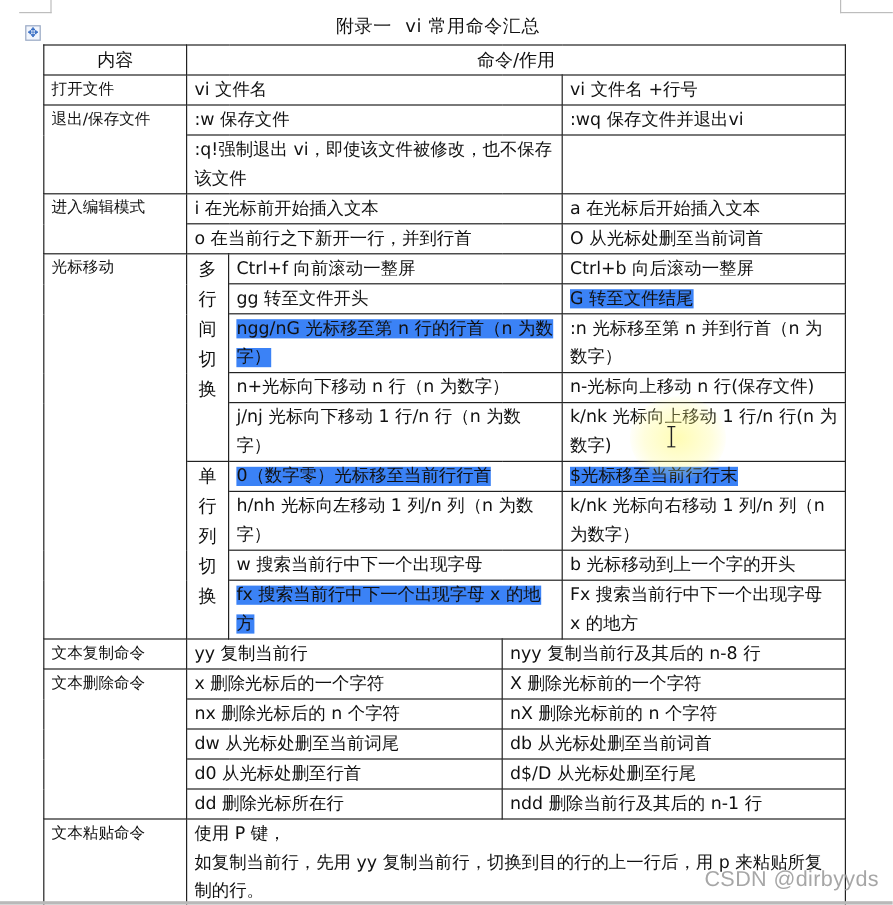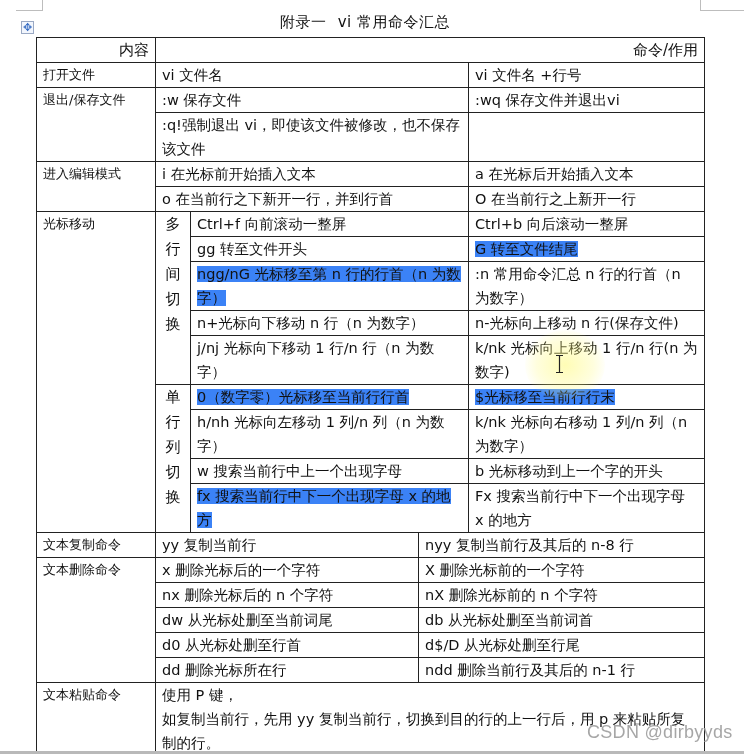--- a/index.html
+++ b/index.html
@@ -24,21 +24,21 @@
   .title span { margin:0 3px; }
   table.main {
     position:absolute; left:36px; top:37px; width:668px;
     border-collapse:collapse; table-layout:fixed;
     font-size:14.5px; line-height:24px;
   }
   table.main td {
     border:1.5px solid #222; vertical-align:top; padding:0 6px;
     word-break:break-all;
   }
-  td.hdr { text-align:right; font-size:15px; }
+  td.hdr { text-align:center; font-size:15px; }
   td.cat { font-size:13px; padding-left:7px; }
   td.vlab { padding:1px 2px; text-align:center; font-size:15px; line-height:25px; }
   td.vlab div { line-height:25px; }
   .hl { background:#3b82f6; }
   .cursor-glow {
     position:absolute; left:525px; top:330px; width:80px; height:70px;
     border-radius:50%;
     background:radial-gradient(ellipse at center, rgba(255,250,120,0.55) 0%, rgba(255,250,120,0.25) 50%, rgba(255,255,255,0) 75%);
     pointer-events:none;
   }
@@ -97,42 +97,42 @@
     <td></td>
   </tr>
 
   <tr>
     <td class="cat" rowspan="2">进入编辑模式</td>
     <td colspan="3">i 在光标前开始插入文本</td>
     <td>a 在光标后开始插入文本</td>
   </tr>
   <tr>
     <td colspan="3">o 在当前行之下新开一行，并到行首</td>
-    <td>O 在当前行之上新开一行</td>
+    <td>O 从光标处删至当前词首</td>
   </tr>
 
   <tr>
     <td class="cat" rowspan="9">光标移动</td>
     <td class="vlab" rowspan="5">
       <div>多</div>
       <div>行</div>
       <div>间</div>
       <div>切</div>
       <div>换</div>
     </td>
     <td colspan="2"><span>Ctrl+f 向前滚动一整屏</span></td>
     <td><span>Ctrl+b 向后滚动一整屏</span></td>
   </tr>
   <tr>
     <td colspan="2"><span>gg 转至文件开头</span></td>
     <td><span class="hl">G 转至文件结尾</span></td>
   </tr>
   <tr>
     <td colspan="2"><span class="hl">ngg/nG 光标移至第 n 行的行首（n 为数字）</span></td>
-    <td><span>:n 常用命令汇总 n 行的行首（n 为数字）</span></td>
+    <td><span>:n 光标移至第 n 并到行首（n 为数字）</span></td>
   </tr>
   <tr>
     <td colspan="2"><span>n+光标向下移动 n 行（n 为数字）</span></td>
     <td><span>n-光标向上移动 n 行(保存文件)</span></td>
   </tr>
   <tr>
     <td colspan="2"><span>j/nj 光标向下移动 1 行/n 行（n 为数字）</span></td>
     <td><span>k/nk 光标向上移动 1 行/n 行(n 为数字)</span></td>
   </tr>
 
@@ -145,21 +145,21 @@
       <div>换</div>
     </td>
     <td colspan="2"><span class="hl">0（数字零）光标移至当前行行首</span></td>
     <td><span class="hl">$光标移至当前行行末</span></td>
   </tr>
   <tr>
     <td colspan="2"><span>h/nh 光标向左移动 1 列/n 列（n 为数字）</span></td>
     <td><span>k/nk 光标向右移动 1 列/n 列（n 为数字）</span></td>
   </tr>
   <tr>
-    <td colspan="2"><span>w 搜索当前行中上一个出现字母</span></td>
+    <td colspan="2"><span>w 搜索当前行中下一个出现字母</span></td>
     <td><span>b 光标移动到上一个字的开头</span></td>
   </tr>
   <tr>
     <td colspan="2"><span class="hl">fx 搜索当前行中下一个出现字母 x 的地方</span></td>
     <td><span>Fx 搜索当前行中下一个出现字母 x 的地方</span></td>
   </tr>
 
   <tr>
     <td class="cat">文本复制命令</td>
     <td colspan="2">yy 复制当前行</td>

